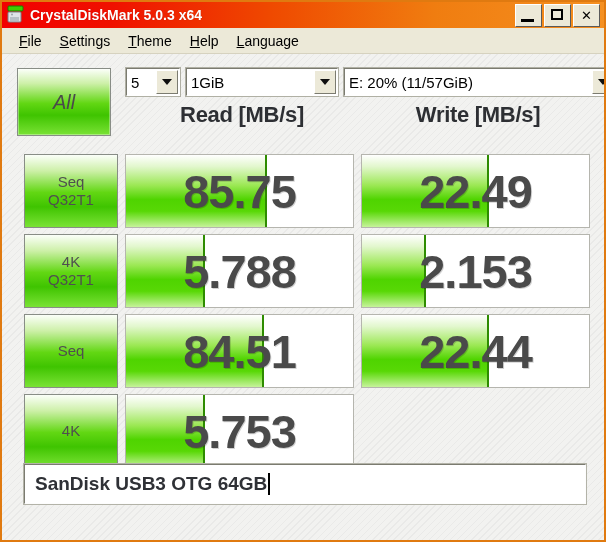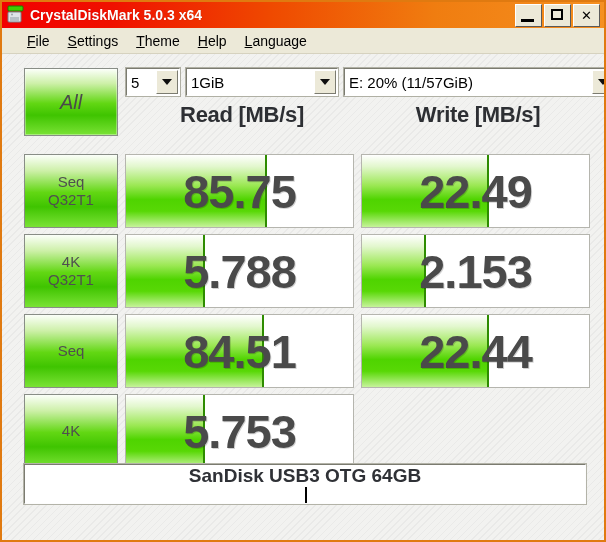--- a/index.html
+++ b/index.html
@@ -92,21 +92,21 @@
     box-sizing: border-box;
     background: #ece9d8;
   }
 
   
   .menubar {
     height: 26px;
     background: #ece9d8;
     display: flex;
     align-items: center;
-    padding-left: 16px;
+    padding-left: 8px;
     box-sizing: border-box;
     border-bottom: 1px solid #d6d2bf;
   }
   .menu-item {
     font-size: 14px;
     color: #000;
     padding: 2px 9px;
     cursor: default;
     white-space: nowrap;
   }
@@ -124,21 +124,21 @@
       rgba(255,255,255,0) 1px,
       rgba(255,255,255,0) 5px
     );
     box-sizing: border-box;
     padding: 0;
   }
 
   
   .toolrow {
     position: absolute;
-    left: 22px;
+    left: 15px;
     top: 14px;
     display: flex;
     align-items: flex-start;
     gap: 0;
     text-align: center;
   }
   .all-btn {
     width: 94px;
     height: 68px;
     border: 1px solid #888d86;
@@ -304,21 +304,20 @@
     border-right: 1px solid #fdfdfd;
     border-bottom: 1px solid #fdfdfd;
     box-shadow: 0 0 0 1px #b3b3a8;
     display: flex;
     align-items: center;
     padding: 0 10px;
     font-size: 19px;
     font-weight: bold;
     color: #2f3136;
     cursor: text;
-    flex-direction: column;
   }
   .caret {
     display: inline-block;
     width: 2px;
     height: 22px;
     background: #000;
     margin-left: 1px;
   }
 </style>
 </head>

